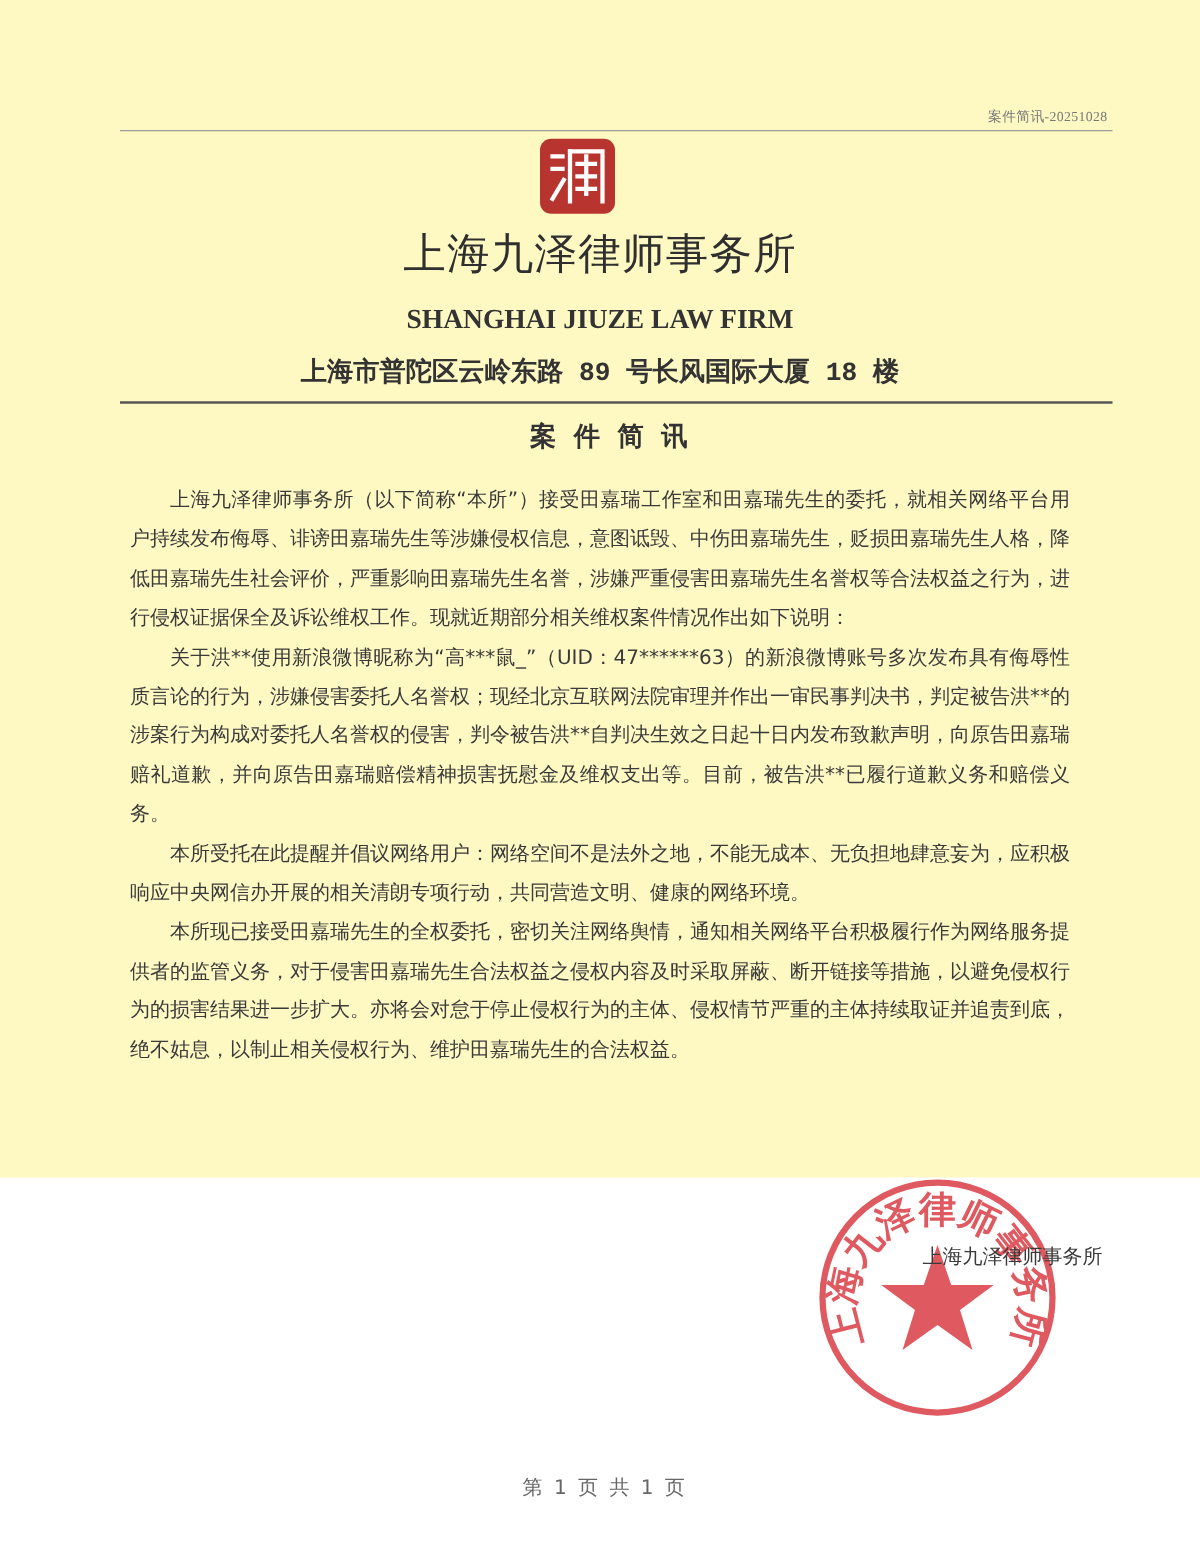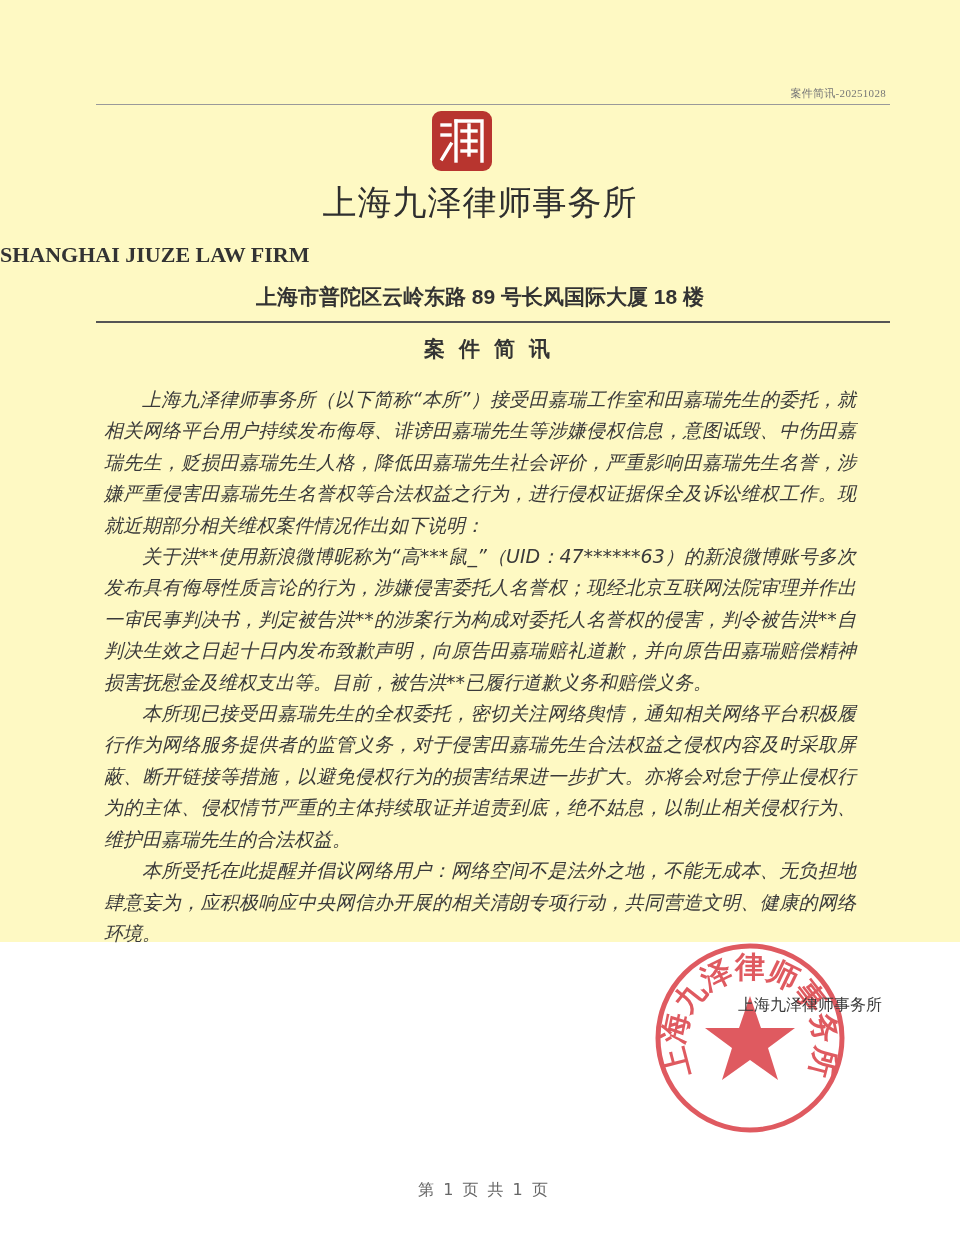--- a/index.html
+++ b/index.html
@@ -7,31 +7,31 @@
          font-family: "DejaVu Serif", "Liberation Serif", serif; color: #2b2b2b; }
   .page { position: absolute; left: 0; top: 0; width: 960px; height: 942px; background: #fef9c3; padding-left: 26px; }
   .doc-code { position: absolute; right: 100px; top: 86px; font-size: 11px; color: #777; letter-spacing: 0.3px;
               font-family: "Liberation Serif", serif; }
   .rule-top { position: absolute; left: 96px; right: 96px; top: 104px; height: 1px; background: #9a9a9a; }
   .logo { position: absolute; left: 432px; top: 111px; width: 60px; height: 60px; background: #b8352f;
           border-radius: 9px; }
   .logo svg { position: absolute; left: 0; top: 0; }
   .firm-cn { position: absolute; left: 0; width: 960px; top: 180px; text-align: center;
              font-size: 34px; color: #2f2f2f; letter-spacing: 1px; font-family: "DejaVu Sans", sans-serif; font-weight: normal; }
-  .firm-en { position: absolute; left: 0; width: 960px; top: 242px; 
+  .firm-en { position: absolute; left: 0; width: 960px; top: 242px; text-align: center;
              font-size: 22px; font-weight: bold; color: #333; font-family: "Liberation Serif", serif; }
   .firm-addr { position: absolute; left: 0; width: 960px; top: 283px; text-align: center;
-               font-size: 21px; font-weight: bold; color: #333; font-family: Liberation Sans, sans-serif; }
+               font-size: 21px; font-weight: bold; color: #333; font-family: Liberation Mono, monospace; }
   .rule-mid { position: absolute; left: 96px; right: 96px; top: 321px; height: 2px; background: #555; }
   .doc-title { position: absolute; left: 0; width: 960px; top: 335px; text-align: center;
                font-size: 21px; font-weight: bold; color: #333; letter-spacing: 14px; padding-left: 14px;
                font-family: "DejaVu Sans", sans-serif; }
   .body { position: absolute; left: 104px; width: 752px; top: 384px; }
-  .para { font-size: 19px; line-height: 31.4px; text-indent: 2em; text-align: justify; margin: 0 0 0 0;
-          color: #3a3a3a; font-family: "DejaVu Sans", sans-serif; font-style: italic; }
+  .para { font-size: 16px; line-height: 31.4px; text-indent: 2em; text-align: justify; margin: 0 0 0 0;
+          color: #3a3a3a; font-family: "DejaVu Sans", sans-serif; }
   .sign { position: absolute; right: 104px; top: 988px; text-align: right; font-size: 16px; line-height: 34px;
           color: #3a3a3a; font-family: "DejaVu Sans", sans-serif; z-index: 3; }
   .seal { position: absolute; left: 650px; top: 938px; width: 200px; height: 200px; z-index: 2; opacity: 0.82; }
   .footer { position: absolute; left: 4px; width: 960px; top: 1180px; text-align: center; font-size: 16px; color: #666;
             letter-spacing: 2px; font-family: "DejaVu Sans", sans-serif; }
 </style>
 </head>
 <body>
 
 <div class="page">
@@ -60,22 +60,22 @@
   <div class="firm-cn">上海九泽律师事务所</div>
   <div class="firm-en">SHANGHAI JIUZE LAW FIRM</div>
   <div class="firm-addr">上海市普陀区云岭东路 89 号长风国际大厦 18 楼</div>
   <div class="rule-mid"></div>
 
   <div class="doc-title">案件简讯</div>
 
   <div class="body">
     <p class="para">上海九泽律师事务所（以下简称“本所”）接受田嘉瑞工作室和田嘉瑞先生的委托，就相关网络平台用户持续发布侮辱、诽谤田嘉瑞先生等涉嫌侵权信息，意图诋毁、中伤田嘉瑞先生，贬损田嘉瑞先生人格，降低田嘉瑞先生社会评价，严重影响田嘉瑞先生名誉，涉嫌严重侵害田嘉瑞先生名誉权等合法权益之行为，进行侵权证据保全及诉讼维权工作。现就近期部分相关维权案件情况作出如下说明：</p>
     <p class="para">关于洪**使用新浪微博昵称为“高***鼠_”（UID：47******63）的新浪微博账号多次发布具有侮辱性质言论的行为，涉嫌侵害委托人名誉权；现经北京互联网法院审理并作出一审民事判决书，判定被告洪**的涉案行为构成对委托人名誉权的侵害，判令被告洪**自判决生效之日起十日内发布致歉声明，向原告田嘉瑞赔礼道歉，并向原告田嘉瑞赔偿精神损害抚慰金及维权支出等。目前，被告洪**已履行道歉义务和赔偿义务。</p>
+    <p class="para">本所受托在此提醒并倡议网络用户：网络空间不是法外之地，不能无成本、无负担地肆意妄为，应积极响应中央网信办开展的相关清朗专项行动，共同营造文明、健康的网络环境。</p>
     <p class="para">本所现已接受田嘉瑞先生的全权委托，密切关注网络舆情，通知相关网络平台积极履行作为网络服务提供者的监管义务，对于侵害田嘉瑞先生合法权益之侵权内容及时采取屏蔽、断开链接等措施，以避免侵权行为的损害结果进一步扩大。亦将会对怠于停止侵权行为的主体、侵权情节严重的主体持续取证并追责到底，绝不姑息，以制止相关侵权行为、维护田嘉瑞先生的合法权益。</p>
-    <p class="para">本所受托在此提醒并倡议网络用户：网络空间不是法外之地，不能无成本、无负担地肆意妄为，应积极响应中央网信办开展的相关清朗专项行动，共同营造文明、健康的网络环境。</p>
   </div>
 
   <svg class="seal" viewBox="0 0 200 200">
     <defs>
       <path id="sealArc" d="M 38 128 A 66 66 0 1 1 162 128"></path>
     </defs>
     <circle cx="100" cy="100" r="92" fill="none" stroke="#d9363e" stroke-width="5"></circle>
     <text font-size="30" fill="#d9363e" font-family="DejaVu Sans, sans-serif" font-weight="bold">
       <textPath href="#sealArc" startOffset="50%" text-anchor="middle">上海九泽律师事务所</textPath>
     </text>

